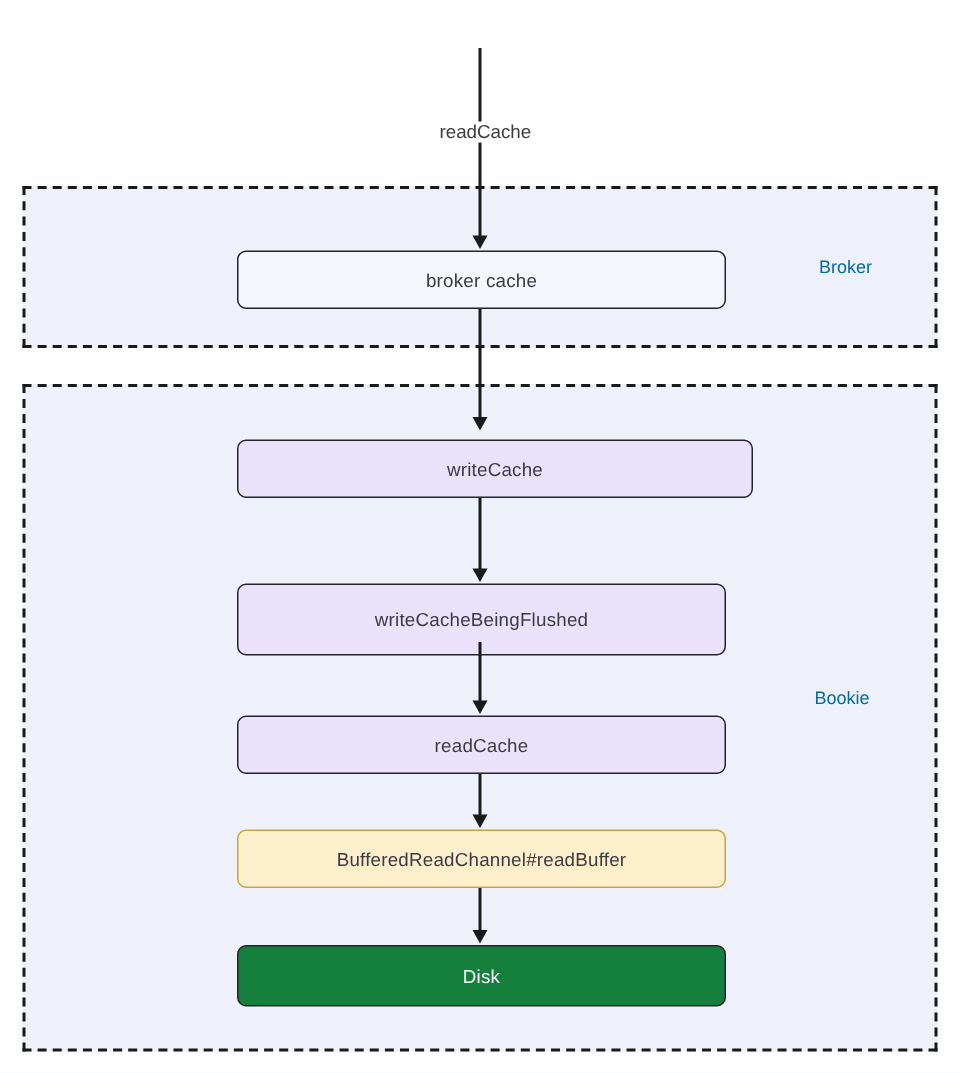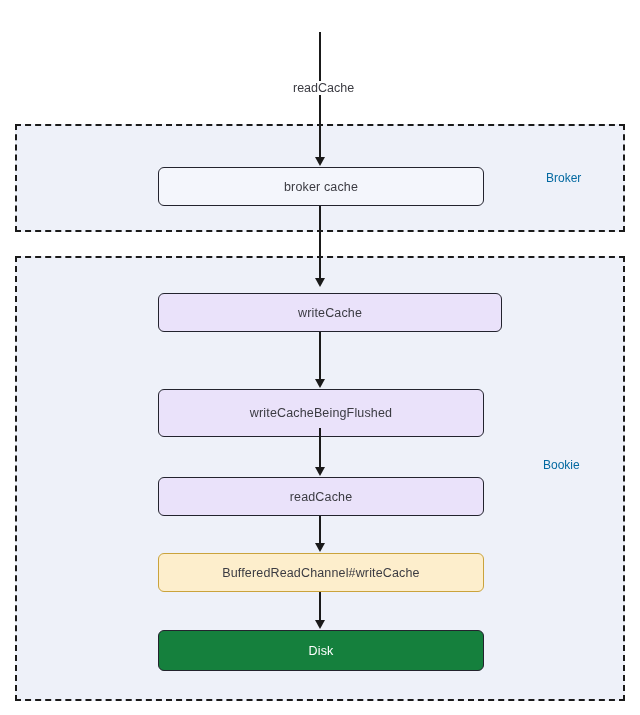--- a/index.html
+++ b/index.html
@@ -126,21 +126,21 @@
   <div class="arrowhead" style="left:314.5px; top:467px;"></div>
 
   <div class="node node-lavender" style="left:158px; top:477px; width:326px; height:39px;">
     <span>readCache</span>
   </div>
 
   <div class="edge" style="left:319px; top:516px; height:28px;"></div>
   <div class="arrowhead" style="left:314.5px; top:543px;"></div>
 
   <div class="node node-cream" style="left:158px; top:553px; width:326px; height:39px;">
-    <span>BufferedReadChannel#writeCache</span>
+    <span>BufferedReadChannel#readBuffer</span>
   </div>
 
   <div class="edge" style="left:319px; top:592px; height:29px;"></div>
   <div class="arrowhead" style="left:314.5px; top:620px;"></div>
 
   <div class="node node-disk" style="left:158px; top:630px; width:326px; height:41px;">
     <span>Disk</span>
   </div>
 
 </div>

